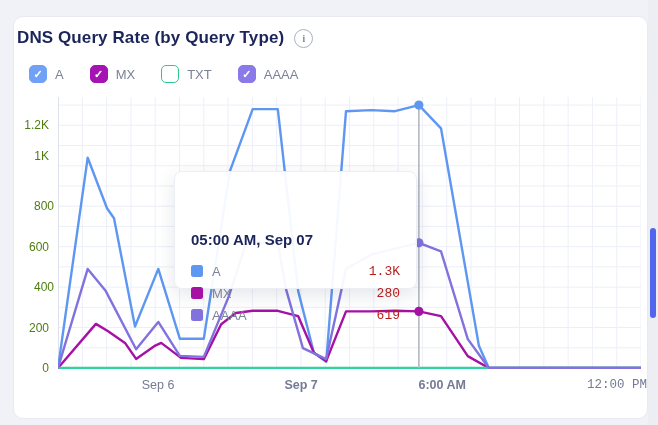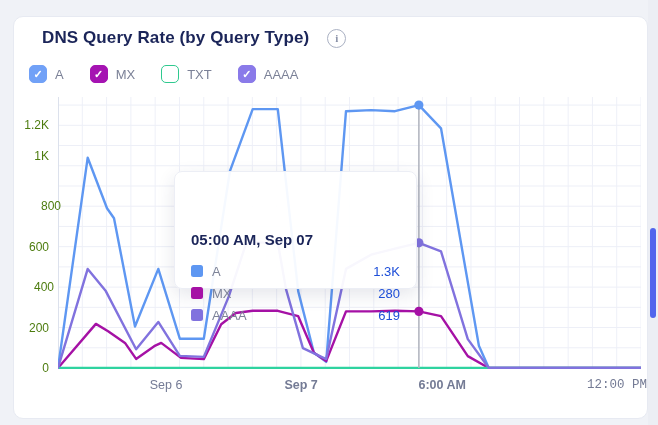--- a/index.html
+++ b/index.html
@@ -7,21 +7,21 @@
   body {
     font-family:"Liberation Sans", sans-serif;
     background:#f0f2f7;
     position:relative;
     overflow:hidden;
   }
   .card {
     position:absolute; left:13px; top:16px; width:635px; height:403px;
     background:#ffffff; border:1px solid #e7eaf2; border-radius:10px;
   }
-  .card-header { display:flex; align-items:center; gap:18px; padding:11px 14px 0 28px; }
+  .card-header { display:flex; align-items:center; gap:10px; padding:11px 14px 0 3px; }
   .card-title { font-size:17px; font-weight:700; color:#1b2559; letter-spacing:.1px; }
   .info-icon {
     width:19px; height:19px; border:1.4px solid #aab1c3; border-radius:50%;
     color:#8a92a8; font-size:11px; font-weight:700; font-family:"Liberation Serif", serif;
     display:flex; align-items:center; justify-content:center; cursor:pointer;
   }
   .legend-row { display:flex; align-items:center; gap:26px; padding:17px 0 0 15px; }
   .legend-item { display:flex; align-items:center; gap:8px; cursor:pointer; }
   .legend-checkbox {
     width:18px; height:18px; border-radius:5px; display:flex;
@@ -40,21 +40,21 @@
   }
   .tooltip {
     position:absolute; left:160px; top:154px; width:243px; height:118px;
     background:rgba(255,255,255,.94); border:1px solid #eceef5; border-radius:8px;
     box-shadow:0 6px 18px rgba(40,50,90,.12); padding:15px 16px 12px 16px; z-index:5;
   }
   .tooltip-title { font-size:15px; font-weight:700; color:#1b2559; margin-bottom:12px;margin-top:44px; }
   .t-row { display:flex; align-items:center; gap:9px; height:22px; font-size:13px; }
   .t-swatch { width:12px; height:12px; border-radius:2.5px; flex:none; }
   .t-label { color:#7d8398; flex:1; }
-  .t-value { color:#1d4ed8; }
+  .t-value { color:#b91c1c;font-family:Liberation Mono, monospace; }
   .scrollbar-track {
     position:absolute; right:0; top:0; width:10px; height:425px; background:#eceef4;
   }
   .scrollbar-thumb {
     position:absolute; right:2px; top:228px; width:6px; height:90px;
     background:#5165ed; border-radius:3px; cursor:pointer;
   }
 </style>
 </head>
 <body>
@@ -132,24 +132,24 @@
         <line x1="360.877" y1="4.044776119402968" x2="360.877" y2="271" stroke="#b4b7c1" stroke-width="1.6"></line>
         <circle cx="360.877" cy="8.089552238805936" r="4.6" fill="#5e97f2"></circle>
         <circle cx="360.877" cy="145.8141791044776" r="4.6" fill="#8172de"></circle>
         <circle cx="360.877" cy="214.37313432835822" r="4.6" fill="#a511a5"></circle>
       </svg></div>
   <div id="axis-labels">
       <div class="y-label" style="top: 344px; left: 0px; width: 35px; right: auto;">0</div>
       <div class="y-label" style="top: 303.552px; left: 0px; width: 35px; right: auto;">200</div>
       <div class="y-label" style="top: 263.104px; left: 0px; width: 35px; right: auto; padding-left: 20px;">400</div>
       <div class="y-label" style="top: 222.657px; left: 0px; width: 35px; right: auto;">600</div>
-      <div class="y-label" style="top: 182.209px; left: 12px; width: 35px; right: auto;">800</div>
+      <div class="y-label" style="top: 182.209px; left: 5px; width: 35px; right: auto;">800</div>
       <div class="y-label" style="top: 132px; left: 0px; width: 35px; right: auto;">1K</div>
       <div class="y-label" style="top: 101.313px; left: 0px; width: 35px; right: auto;">1.2K</div>
-      <div class="x-label" style="left: 152px;">Sep 6</div>
+      <div class="x-label" style="left: 144px;">Sep 6</div>
       <div class="x-label" style="left: 287.111px; font-weight: bold;">Sep 7</div>
       <div class="x-label" style="left: 428.197px; font-weight: bold;">6:00 AM</div>
       <div class="x-label" style="left: 603px; font-family: Liberation Mono, monospace;">12:00 PM</div>
     </div>
 
   <div class="tooltip">
     <div class="tooltip-title">05:00 AM, Sep 07</div>
     <div id="tooltip-rows">
         <div class="t-row">
           <span class="t-swatch" style="background: rgb(94, 151, 242);"></span>

